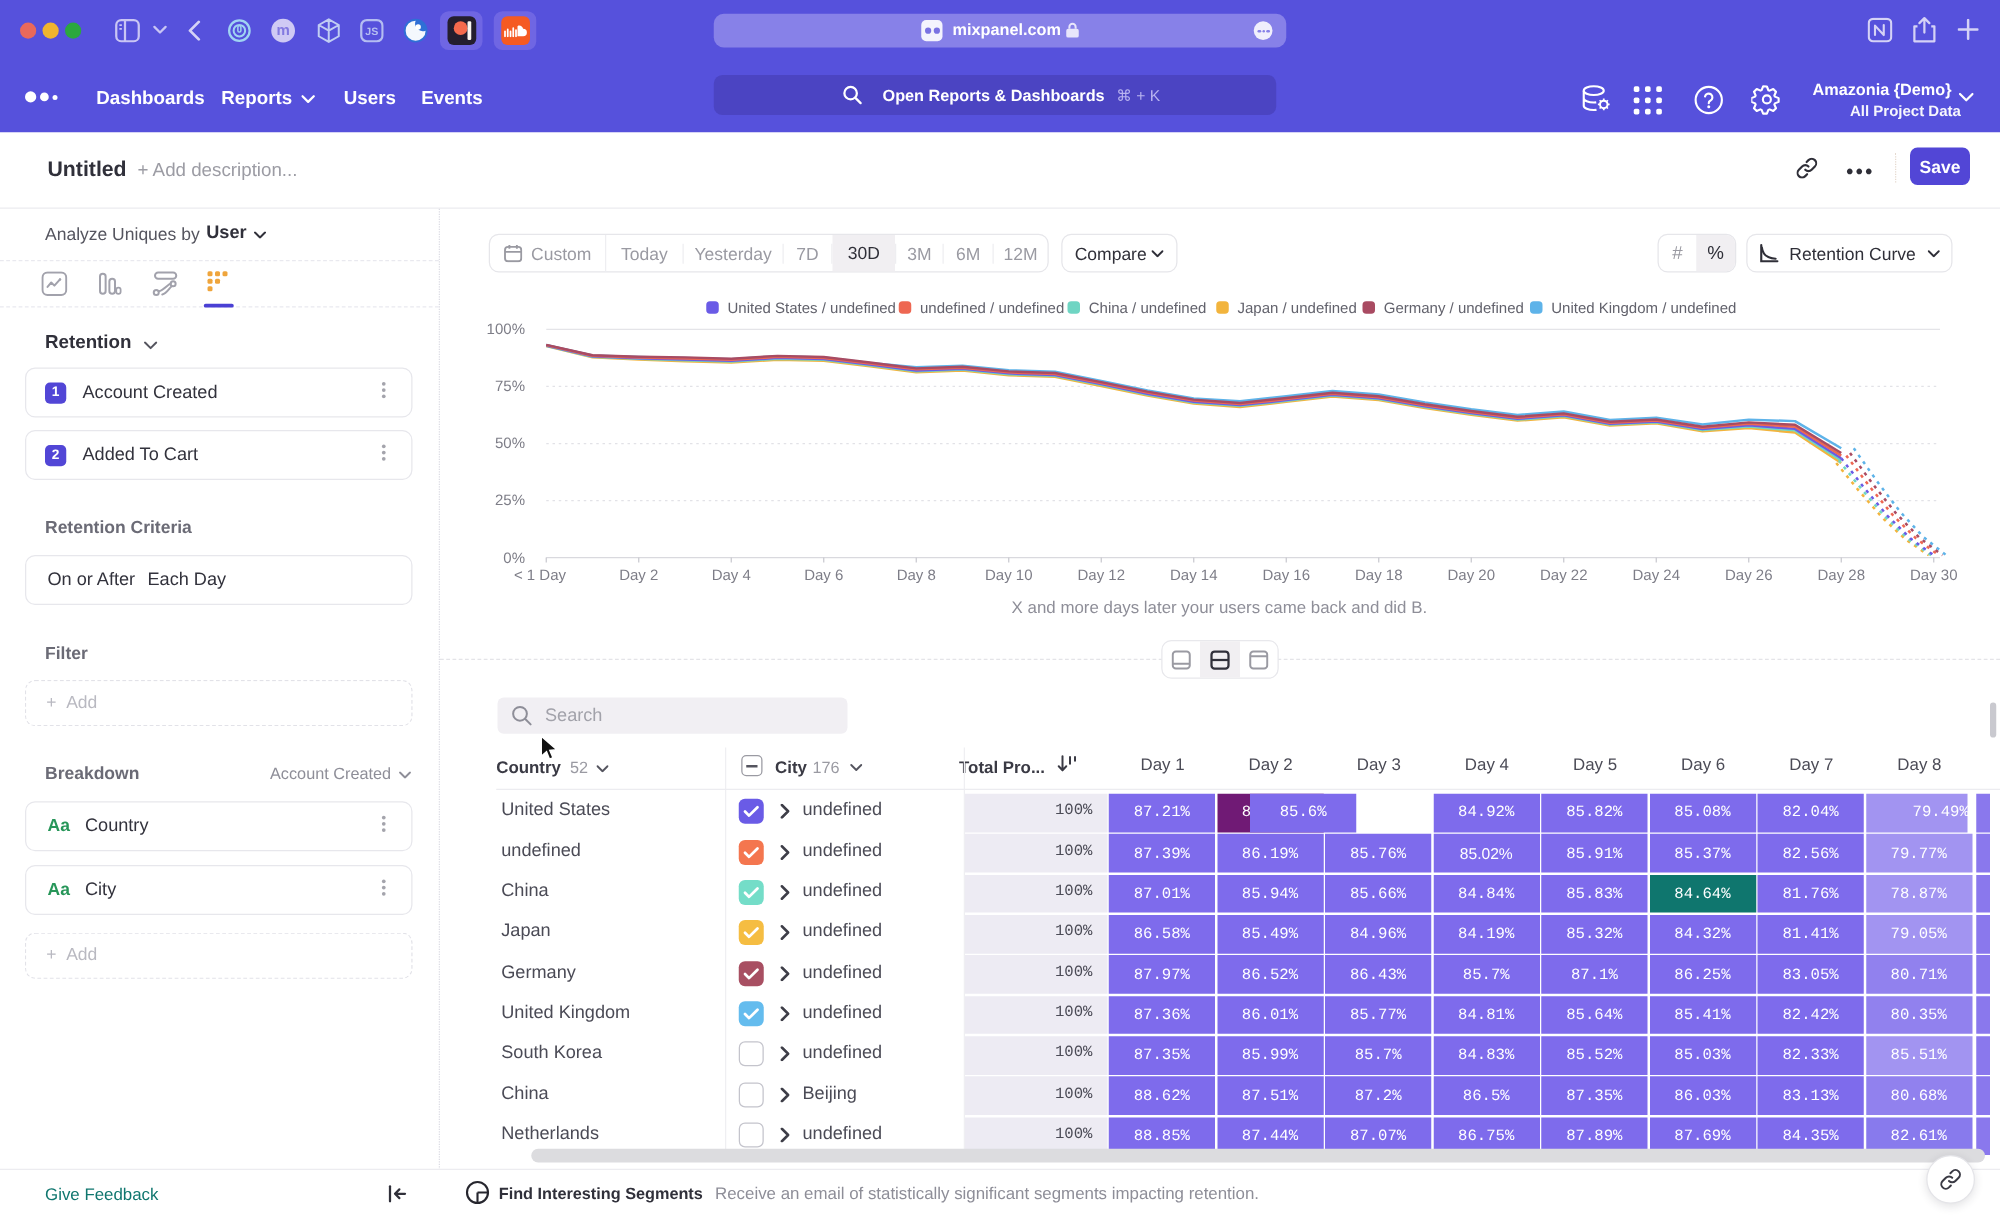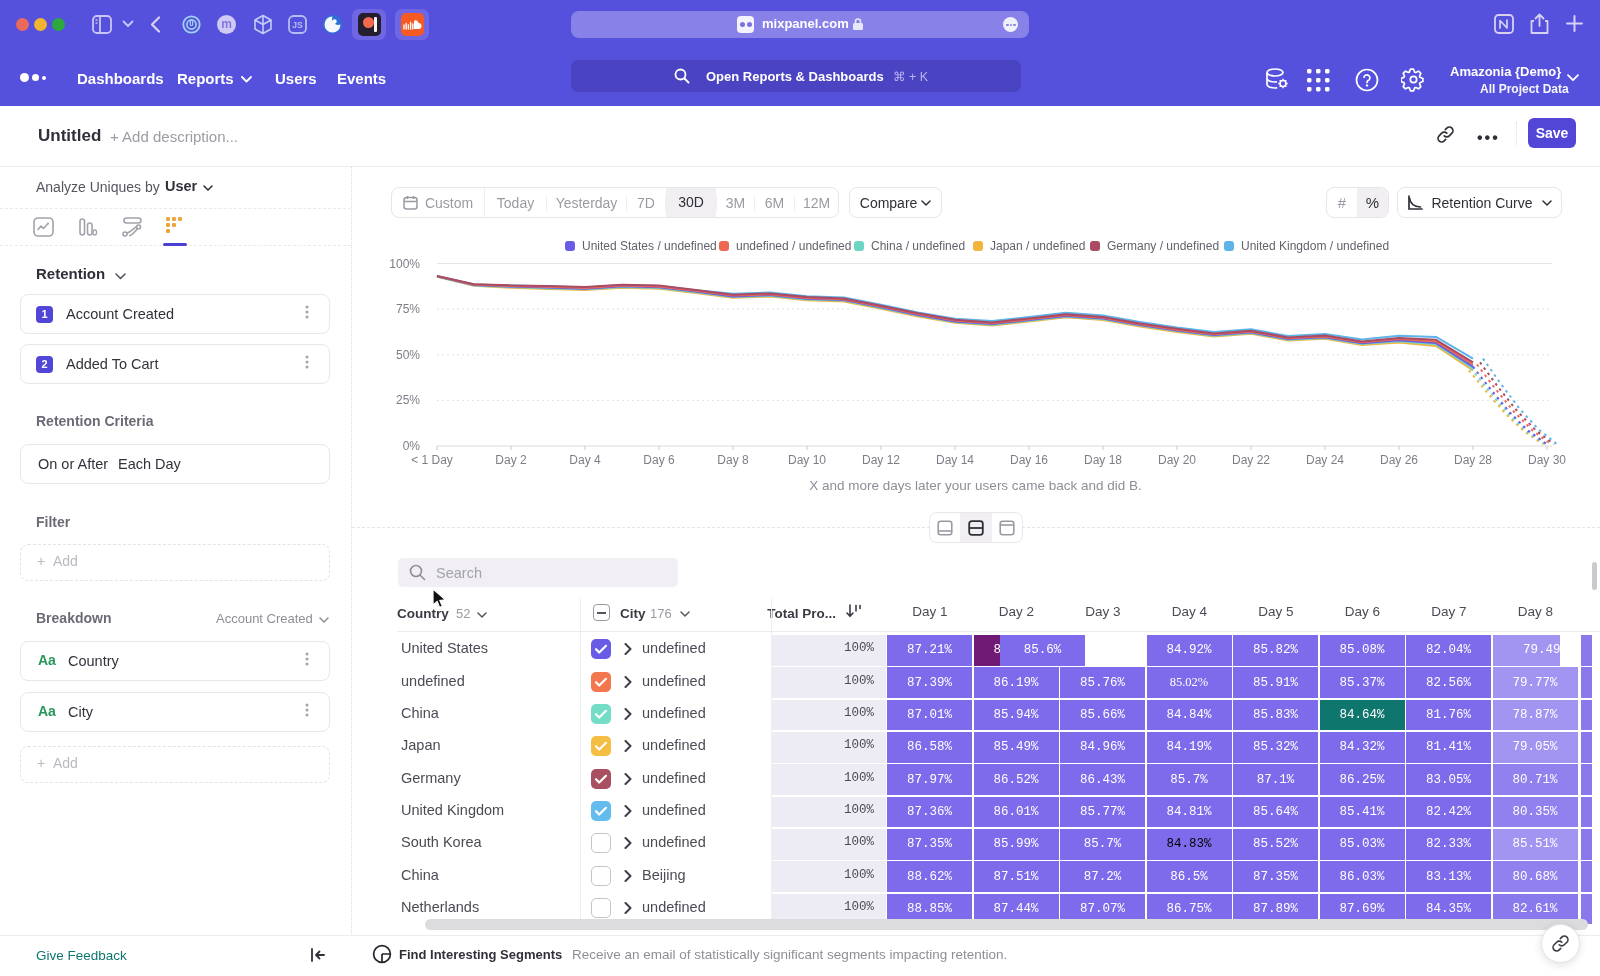--- a/index.html
+++ b/index.html
@@ -426,36 +426,36 @@
 <div style="position:absolute;left:642px;top:640.3px;font-size:14.5px;color:#4b4b56;">undefined</div>
 <div style="position:absolute;left:772px;top:635.0px;width:114px;height:30.5px;background:#edebf3;"></div>
 <div style="position:absolute;left:772px;top:641.3px;width:102px;text-align:right;font-family:'Liberation Mono',monospace;font-size:12.5px;color:#4b4b56;">100%</div>
 <div style="position:absolute;left:887px;top:635.0px;width:85.0px;height:30.5px;background:#7e6bec;color:#fff;font-family:'Liberation Mono',monospace;font-size:12.5px;display:flex;align-items:center;justify-content:center;">87.21%</div>
 <div style="position:absolute;left:973.5px;top:635.0px;width:85.0px;height:30.5px;background:#701a75;color:#fff;font-family:'Liberation Mono',monospace;font-size:12.5px;display:flex;align-items:center;justify-content:center;">86.05%</div>
 <div style="position:absolute;left:1000px;top:635.0px;width:85.0px;height:30.5px;background:#7e6bec;color:#fff;font-family:'Liberation Mono',monospace;font-size:12.5px;display:flex;align-items:center;justify-content:center;">85.6%</div>
 <div style="position:absolute;left:1146.5px;top:635.0px;width:85.0px;height:30.5px;background:#7e6bec;color:#fff;font-family:'Liberation Mono',monospace;font-size:12.5px;display:flex;align-items:center;justify-content:center;">84.92%</div>
 <div style="position:absolute;left:1233px;top:635.0px;width:85.0px;height:30.5px;background:#7e6bec;color:#fff;font-family:'Liberation Mono',monospace;font-size:12.5px;display:flex;align-items:center;justify-content:center;">85.82%</div>
 <div style="position:absolute;left:1319.5px;top:635.0px;width:85.0px;height:30.5px;background:#7e6bec;color:#fff;font-family:'Liberation Mono',monospace;font-size:12.5px;display:flex;align-items:center;justify-content:center;">85.08%</div>
 <div style="position:absolute;left:1406px;top:635.0px;width:85.0px;height:30.5px;background:#7e6bec;color:#fff;font-family:'Liberation Mono',monospace;font-size:12.5px;display:flex;align-items:center;justify-content:center;">82.04%</div>
-<div style="position:absolute;left:1492.5px;top:635.0px;width:67px;height:30.5px;background:#a294f1;color:#fff;font-family:'Liberation Mono',monospace;font-size:12.5px;display:flex;align-items:center;justify-content:center;padding-left:39px;">79.49%</div>
+<div style="position:absolute;left:1492.5px;top:635.0px;width:81px;height:30.5px;background:#a294f1;color:#fff;font-family:'Liberation Mono',monospace;font-size:12.5px;display:flex;align-items:center;justify-content:center;padding-left:39px;">79.49%</div>
 <div style="position:absolute;left:1580.5px;top:635.0px;width:11px;height:30.5px;background:#8a78ed;"></div>
 <div style="position:absolute;left:401px;top:672.6px;font-size:14.5px;color:#4b4b56;">undefined</div>
 <div style="position:absolute;left:591px;top:671.6px;width:20px;height:20px;border-radius:5px;background:#f4764f;"></div><svg style="position:absolute;left:591px;top:671.6px;" width="20" height="20" viewBox="0 0 20 20">
       <path d="M5 10.2l3.2 3.3L15 6.8" fill="none" stroke="#fff" stroke-width="2.2" stroke-linecap="round" stroke-linejoin="round"></path>
     </svg>
 <svg style="position:absolute;left:624px;top:675.6px;" width="8" height="12" viewBox="0 0 8 12">
       <path d="M1.5 1l5 5-5 5" fill="none" stroke="#3e3e48" stroke-width="2" stroke-linecap="round" stroke-linejoin="round"></path>
     </svg>
 <div style="position:absolute;left:642px;top:672.6px;font-size:14.5px;color:#4b4b56;">undefined</div>
 <div style="position:absolute;left:772px;top:667.3px;width:114px;height:30.5px;background:#edebf3;"></div>
 <div style="position:absolute;left:772px;top:673.6px;width:102px;text-align:right;font-family:'Liberation Mono',monospace;font-size:12.5px;color:#4b4b56;">100%</div>
 <div style="position:absolute;left:887px;top:667.3px;width:85.0px;height:30.5px;background:#7e6bec;color:#fff;font-family:'Liberation Mono',monospace;font-size:12.5px;display:flex;align-items:center;justify-content:center;">87.39%</div>
 <div style="position:absolute;left:973.5px;top:667.3px;width:85.0px;height:30.5px;background:#7e6bec;color:#fff;font-family:'Liberation Mono',monospace;font-size:12.5px;display:flex;align-items:center;justify-content:center;">86.19%</div>
 <div style="position:absolute;left:1060px;top:667.3px;width:85.0px;height:30.5px;background:#7e6bec;color:#fff;font-family:'Liberation Mono',monospace;font-size:12.5px;display:flex;align-items:center;justify-content:center;">85.76%</div>
-<div style="position:absolute;left:1146.5px;top:667.3px;width:85.0px;height:30.5px;background:#7e6bec;color:#fff;font-family:Liberation Serif, serif;font-size:12.5px;display:flex;align-items:center;justify-content:center;">85.02%</div>
+<div style="position:absolute;left:1146.5px;top:667.3px;width:85.0px;height:30.5px;background:#7e6bec;color:#fff;font-family:Liberation Sans, sans-serif;font-size:12.5px;display:flex;align-items:center;justify-content:center;">85.02%</div>
 <div style="position:absolute;left:1233px;top:667.3px;width:85.0px;height:30.5px;background:#7e6bec;color:#fff;font-family:'Liberation Mono',monospace;font-size:12.5px;display:flex;align-items:center;justify-content:center;">85.91%</div>
 <div style="position:absolute;left:1319.5px;top:667.3px;width:85.0px;height:30.5px;background:#7e6bec;color:#fff;font-family:'Liberation Mono',monospace;font-size:12.5px;display:flex;align-items:center;justify-content:center;">85.37%</div>
 <div style="position:absolute;left:1406px;top:667.3px;width:85.0px;height:30.5px;background:#7e6bec;color:#fff;font-family:'Liberation Mono',monospace;font-size:12.5px;display:flex;align-items:center;justify-content:center;">82.56%</div>
 <div style="position:absolute;left:1492.5px;top:667.3px;width:85.0px;height:30.5px;background:#a294f1;color:#fff;font-family:'Liberation Mono',monospace;font-size:12.5px;display:flex;align-items:center;justify-content:center;">79.77%</div>
 <div style="position:absolute;left:1580.5px;top:667.3px;width:11px;height:30.5px;background:#8a78ed;"></div>
 <div style="position:absolute;left:401px;top:704.9px;font-size:14.5px;color:#4b4b56;">China</div>
 <div style="position:absolute;left:591px;top:703.9px;width:20px;height:20px;border-radius:5px;background:#74ddc8;"></div><svg style="position:absolute;left:591px;top:703.9px;" width="20" height="20" viewBox="0 0 20 20">
       <path d="M5 10.2l3.2 3.3L15 6.8" fill="none" stroke="#fff" stroke-width="2.2" stroke-linecap="round" stroke-linejoin="round"></path>
     </svg>
 <svg style="position:absolute;left:624px;top:707.9px;" width="8" height="12" viewBox="0 0 8 12">
@@ -534,21 +534,21 @@
 <div style="position:absolute;left:591px;top:833.2px;width:20px;height:20px;border-radius:5px;background:#fff;border:1.5px solid #c4c4cc;box-sizing:border-box;"></div>
 <svg style="position:absolute;left:624px;top:837.2px;" width="8" height="12" viewBox="0 0 8 12">
       <path d="M1.5 1l5 5-5 5" fill="none" stroke="#3e3e48" stroke-width="2" stroke-linecap="round" stroke-linejoin="round"></path>
     </svg>
 <div style="position:absolute;left:642px;top:834.2px;font-size:14.5px;color:#4b4b56;">undefined</div>
 <div style="position:absolute;left:772px;top:829.0px;width:114px;height:30.5px;background:#edebf3;"></div>
 <div style="position:absolute;left:772px;top:835.2px;width:102px;text-align:right;font-family:'Liberation Mono',monospace;font-size:12.5px;color:#4b4b56;">100%</div>
 <div style="position:absolute;left:887px;top:829.0px;width:85.0px;height:30.5px;background:#7e6bec;color:#fff;font-family:'Liberation Mono',monospace;font-size:12.5px;display:flex;align-items:center;justify-content:center;">87.35%</div>
 <div style="position:absolute;left:973.5px;top:829.0px;width:85.0px;height:30.5px;background:#7e6bec;color:#fff;font-family:'Liberation Mono',monospace;font-size:12.5px;display:flex;align-items:center;justify-content:center;">85.99%</div>
 <div style="position:absolute;left:1060px;top:829.0px;width:85.0px;height:30.5px;background:#7e6bec;color:#fff;font-family:'Liberation Mono',monospace;font-size:12.5px;display:flex;align-items:center;justify-content:center;">85.7%</div>
-<div style="position:absolute;left:1146.5px;top:829.0px;width:85.0px;height:30.5px;background:#7e6bec;color:#000000;font-family:'Liberation Mono',monospace;font-size:12.5px;display:flex;align-items:center;justify-content:center;">84.83%</div>
+<div style="position:absolute;left:1146.5px;top:829.0px;width:85.0px;height:30.5px;background:#7e6bec;color:#ffffff;font-family:'Liberation Mono',monospace;font-size:12.5px;display:flex;align-items:center;justify-content:center;">84.83%</div>
 <div style="position:absolute;left:1233px;top:829.0px;width:85.0px;height:30.5px;background:#7e6bec;color:#fff;font-family:'Liberation Mono',monospace;font-size:12.5px;display:flex;align-items:center;justify-content:center;">85.52%</div>
 <div style="position:absolute;left:1319.5px;top:829.0px;width:85.0px;height:30.5px;background:#7e6bec;color:#fff;font-family:'Liberation Mono',monospace;font-size:12.5px;display:flex;align-items:center;justify-content:center;">85.03%</div>
 <div style="position:absolute;left:1406px;top:829.0px;width:85.0px;height:30.5px;background:#7e6bec;color:#fff;font-family:'Liberation Mono',monospace;font-size:12.5px;display:flex;align-items:center;justify-content:center;">82.33%</div>
 <div style="position:absolute;left:1492.5px;top:829.0px;width:85.0px;height:30.5px;background:#a294f1;color:#fff;font-family:'Liberation Mono',monospace;font-size:12.5px;display:flex;align-items:center;justify-content:center;">85.51%</div>
 <div style="position:absolute;left:1580.5px;top:829.0px;width:11px;height:30.5px;background:#8a78ed;"></div>
 <div style="position:absolute;left:401px;top:866.6px;font-size:14.5px;color:#4b4b56;">China</div>
 <div style="position:absolute;left:591px;top:865.6px;width:20px;height:20px;border-radius:5px;background:#fff;border:1.5px solid #c4c4cc;box-sizing:border-box;"></div>
 <svg style="position:absolute;left:624px;top:869.6px;" width="8" height="12" viewBox="0 0 8 12">
       <path d="M1.5 1l5 5-5 5" fill="none" stroke="#3e3e48" stroke-width="2" stroke-linecap="round" stroke-linejoin="round"></path>
     </svg>

